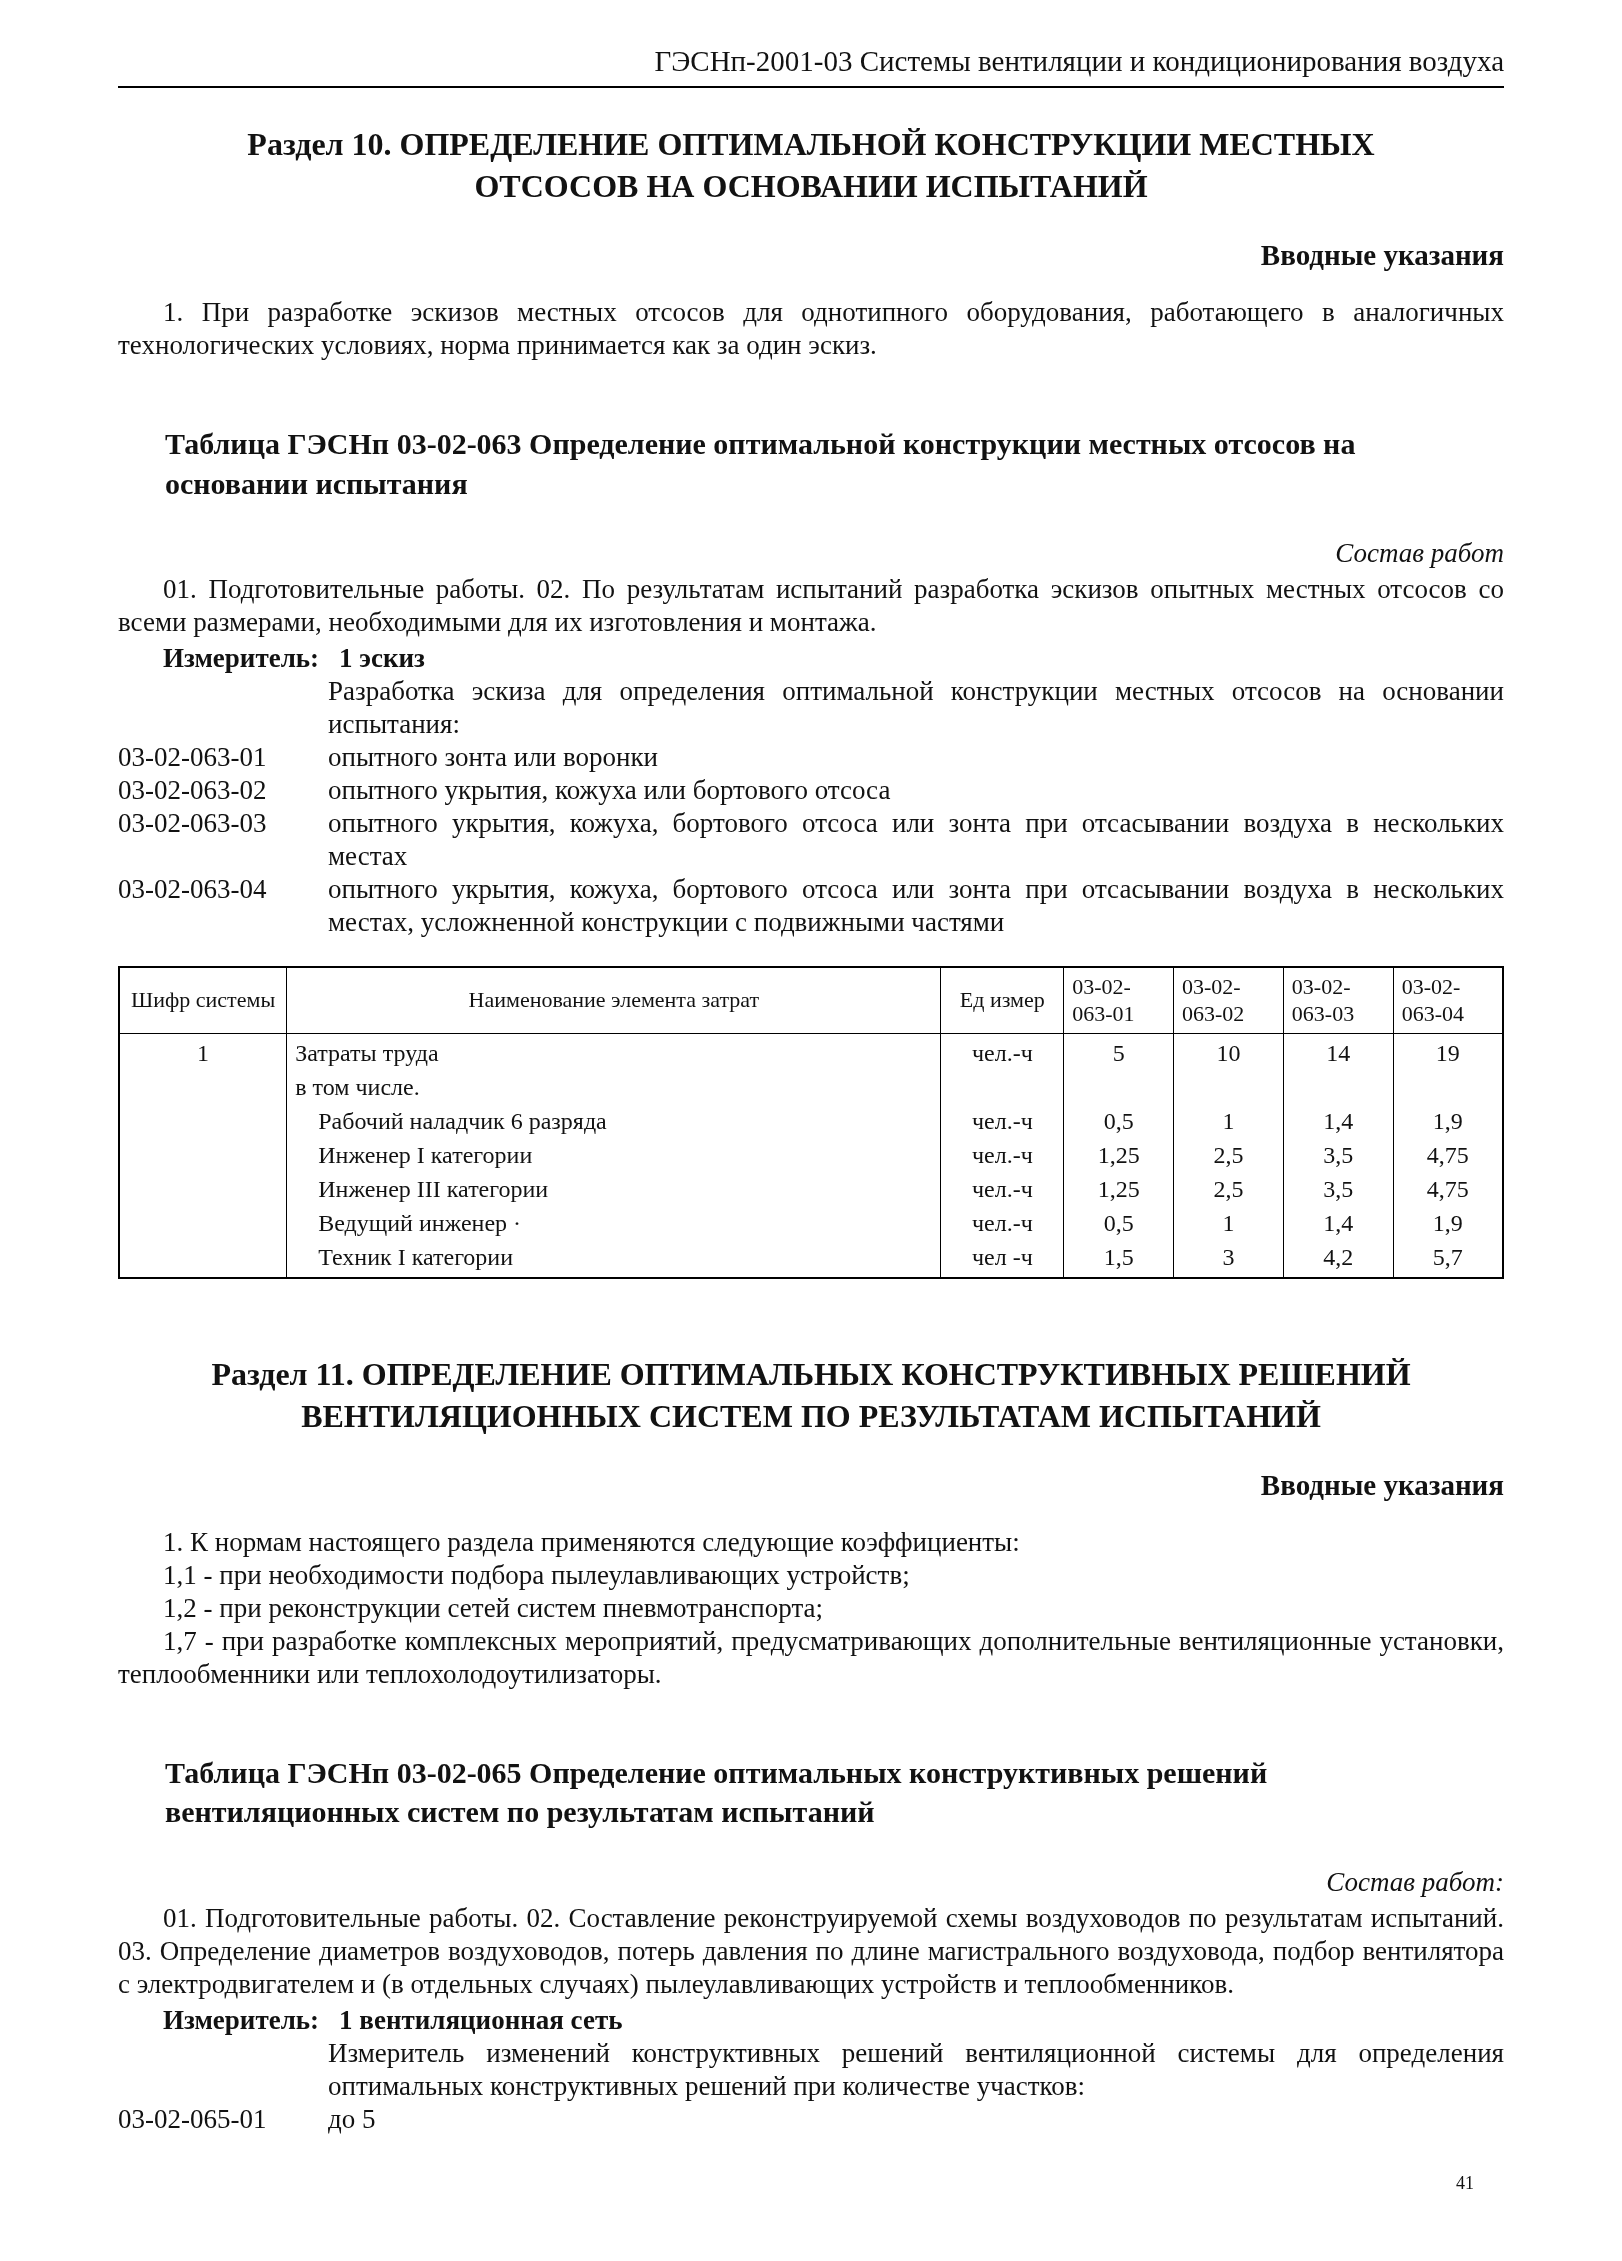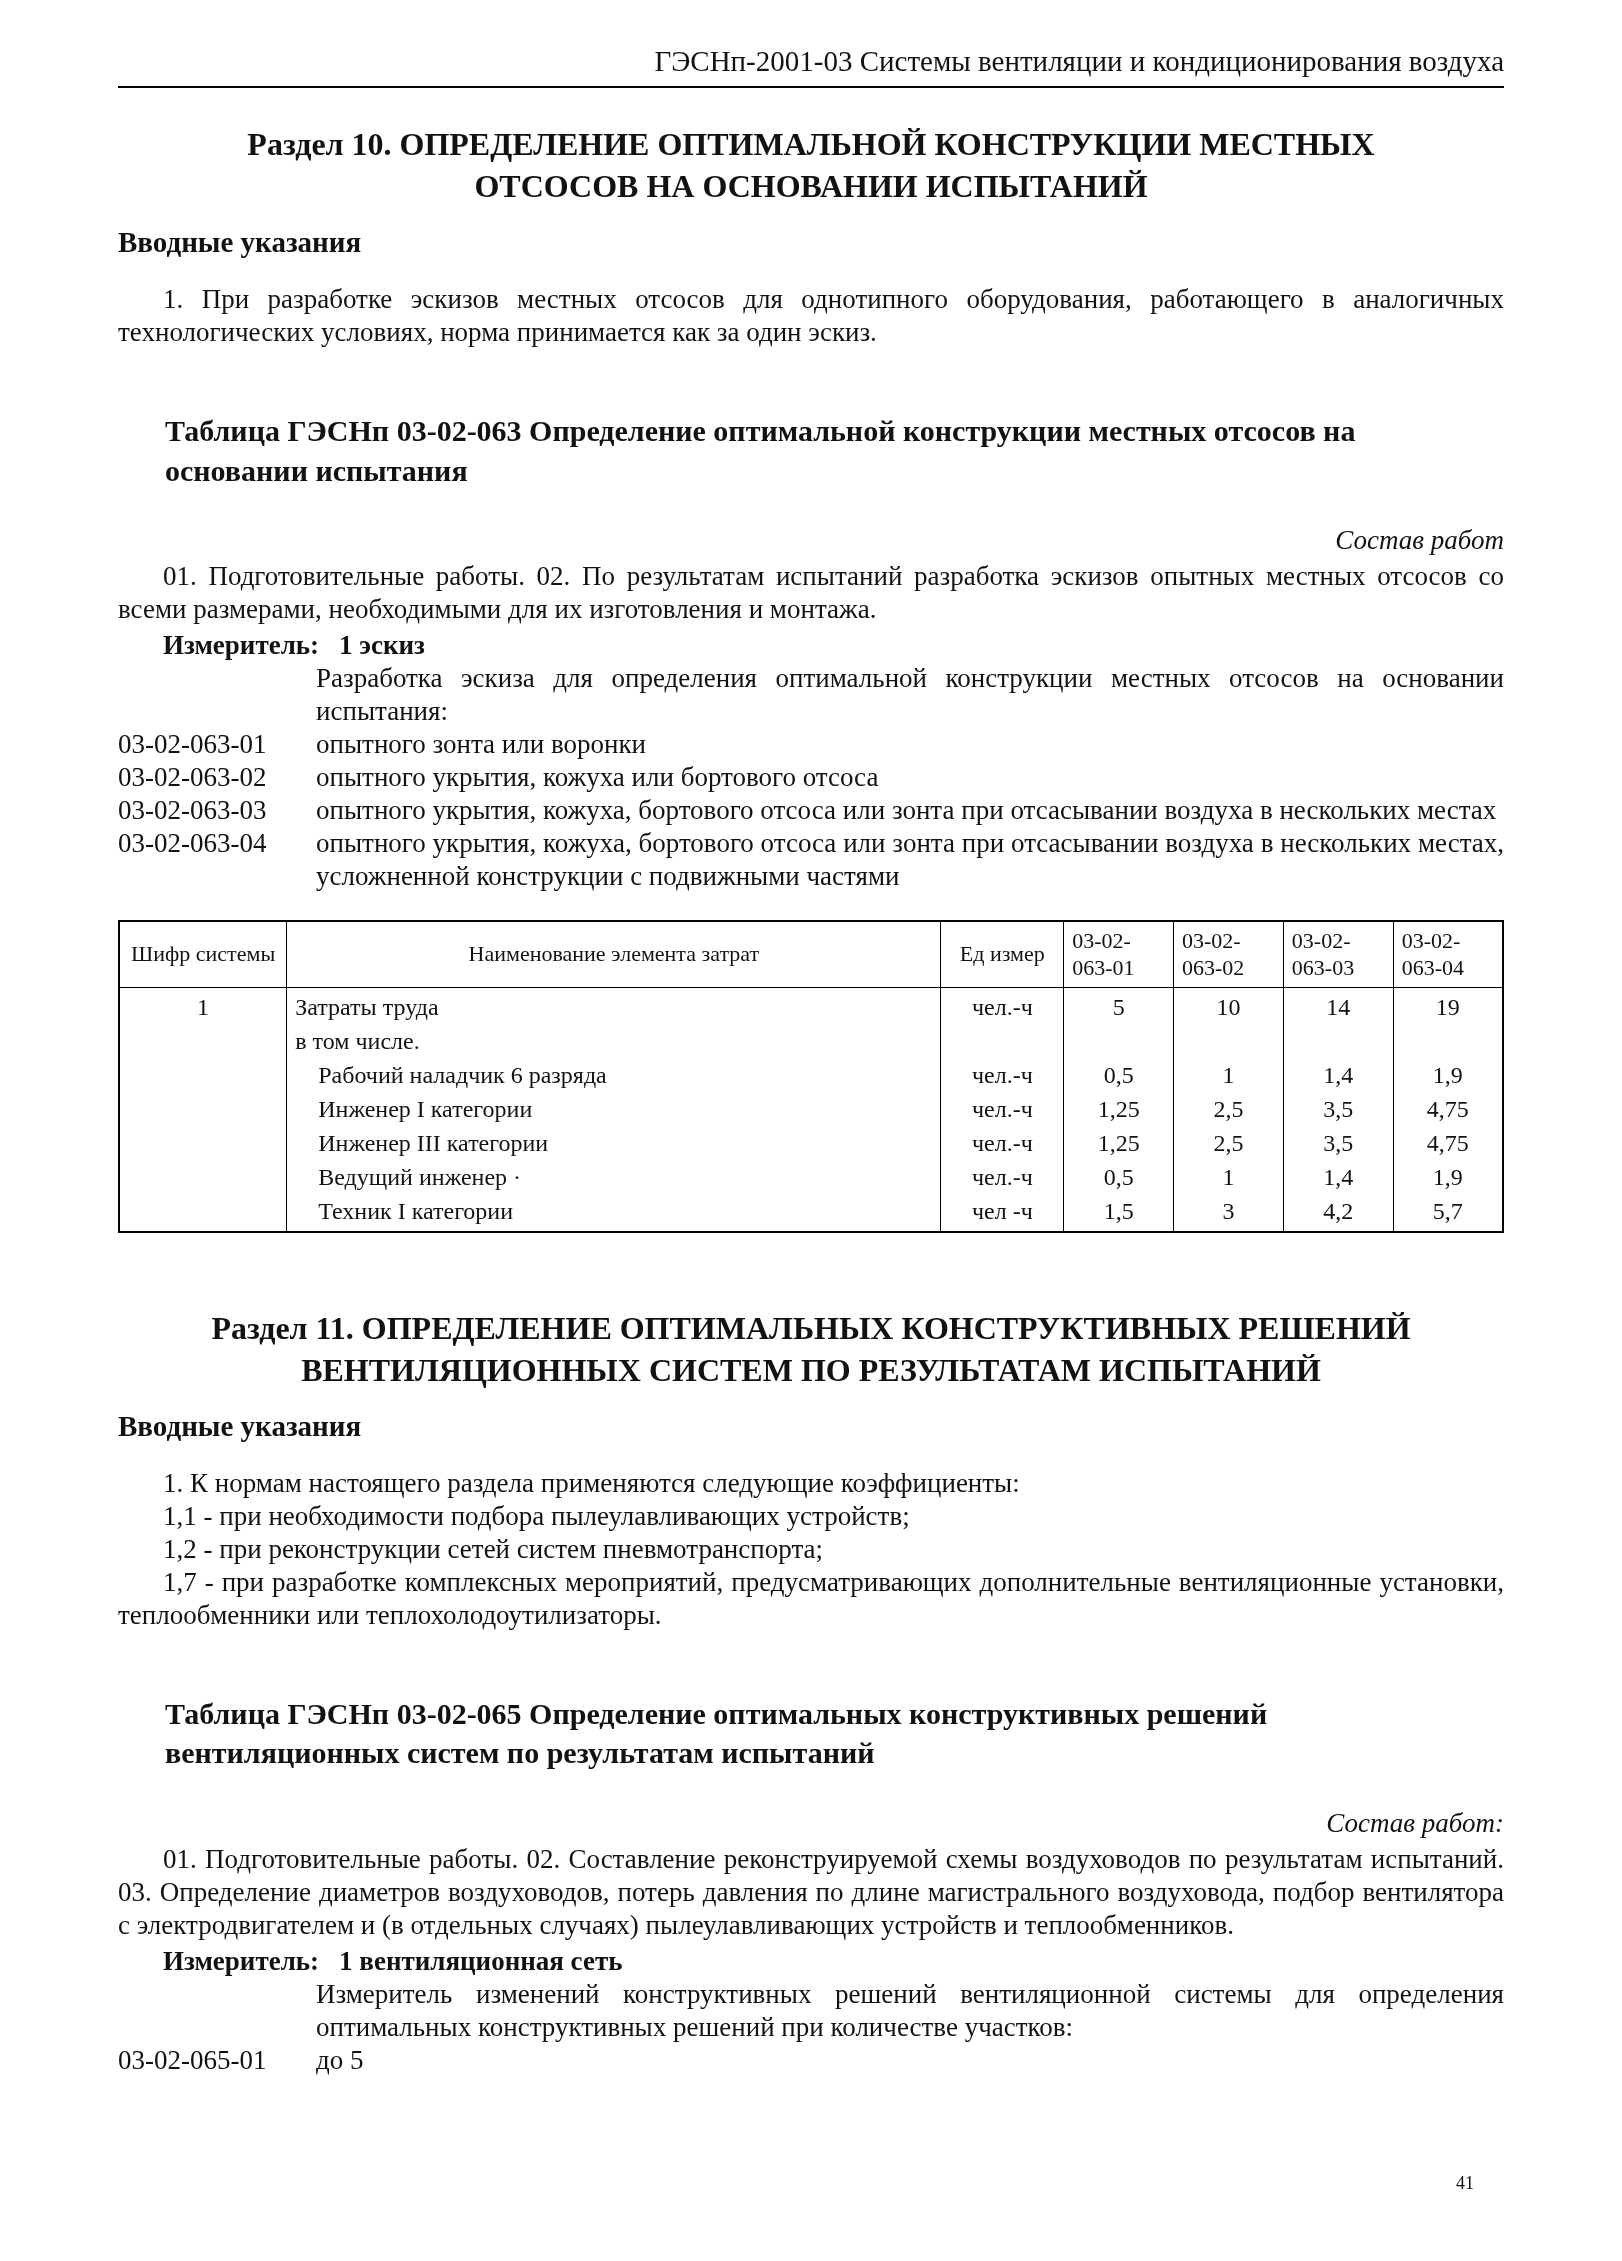--- a/index.html
+++ b/index.html
@@ -15,40 +15,40 @@
     text-align:right; font-size:29px; line-height:1.2;
     padding-bottom:7px; border-bottom:2px solid #000;
   }
 
   .section-title {
     text-align:center; font-weight:bold; font-size:32px; line-height:1.32;
     max-width:1223px; margin:35px auto 0 auto;
   }
   .section-title.s11 { margin-top:74px; }
 
-  .subtitle { text-align:left; font-weight:bold; font-size:29px; margin-top:19px; }
+  .subtitle { text-align:right; font-weight:bold; font-size:29px; margin-top:32px; }
 
   .para {
     font-size:27px; line-height:1.22; text-align:justify;
     text-indent:45px; margin-top:24px;
   }
   .para.tight { margin-top:4px; }
   .para.flow { margin-top:0; }
 
   .table-title {
     text-align:left; font-weight:bold; font-size:30px; line-height:1.32;
     max-width:1292px; margin:62px auto 0 auto;
   }
 
   .sostav-label { text-align:right; font-style:italic; font-size:27px; margin-top:35px; }
 
   .izmeritel { font-size:27px; line-height:1.22; font-weight:bold; padding-left:45px; margin-top:3px; }
   .izm-label { margin-right:20px; }
 
-  .spec-row { display:grid; grid-template-columns:198px 1fr; font-size:27px; line-height:1.22; }
+  .spec-row { display:grid; grid-template-columns:198px 1fr; font-size:27px; line-height:1.22;gap:12px; }
   .spec-code { white-space:nowrap; }
   .spec-text { text-align:justify; }
 
   table.cost {
     width:100%; border-collapse:collapse; margin-top:27px;
     font-size:24px; line-height:1.25; border:2px solid #000;
   }
   table.cost col.c-shifr { width:168px; }
   table.cost col.c-name  { width:656px; }
   table.cost col.c-unit  { width:123px; }

